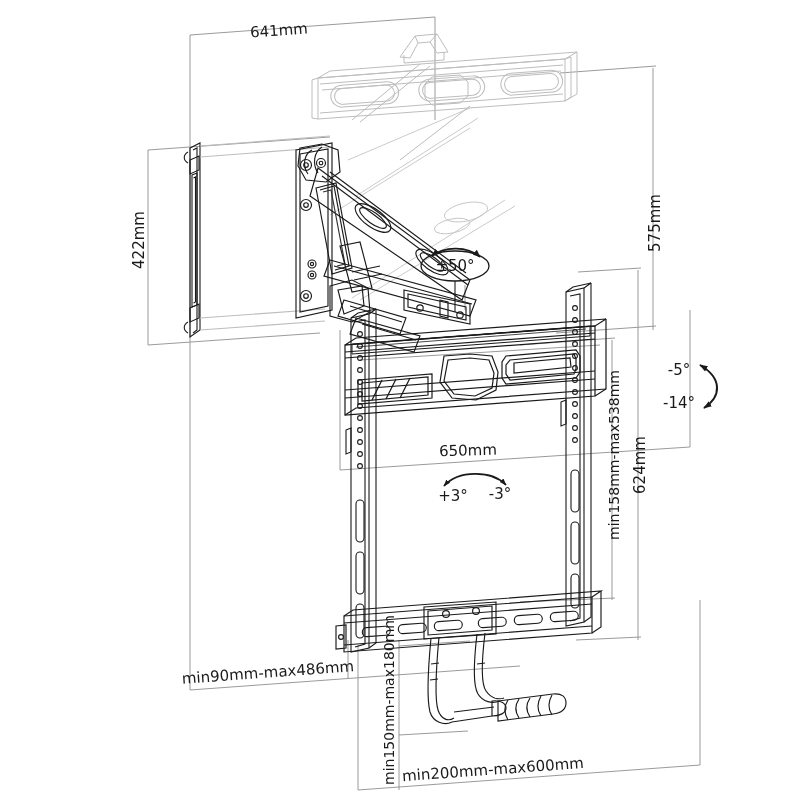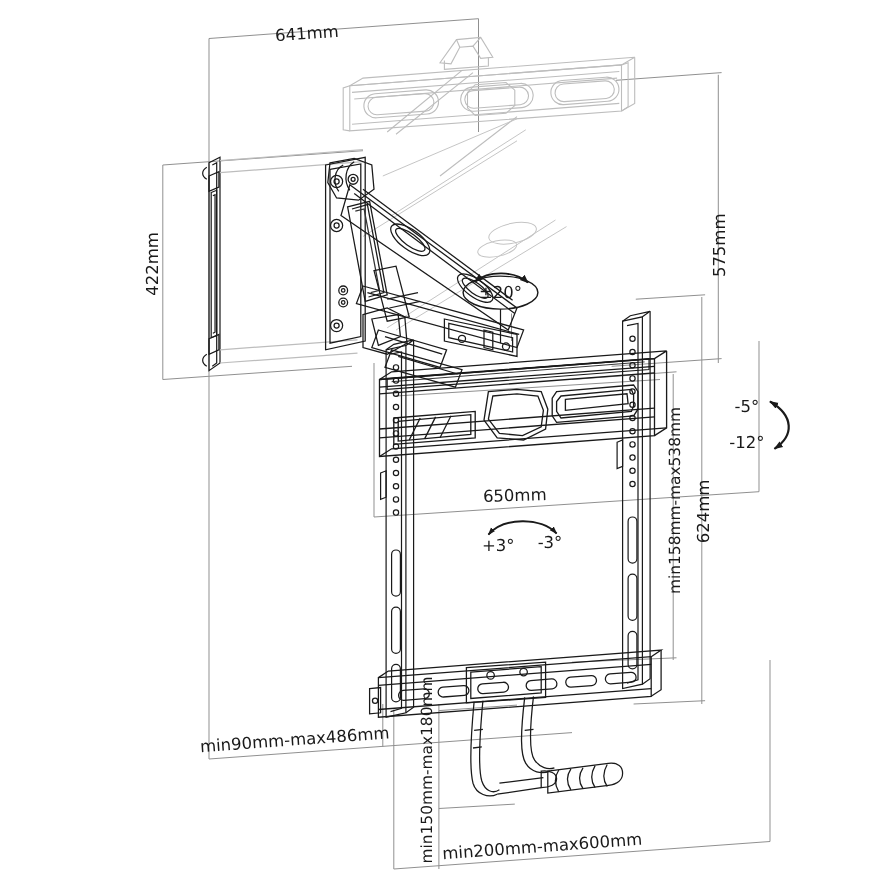--- a/index.html
+++ b/index.html
@@ -344,23 +344,23 @@
   <div class="dimtxt" style="left:614px;top:455px;font-size:14px;transform:translate(-50%,-50%) rotate(-90deg);">min158mm-max538mm</div>
 
   <div class="dimtxt" style="left:640px;top:465px;font-size:15px;transform:translate(-50%,-50%) rotate(-90deg);">624mm</div>
 
   <div class="dimtxt" style="left:268px;top:673px;font-size:15px;transform:translate(-50%,-50%) rotate(-4.2deg);">min90mm-max486mm</div>
 
   <div class="dimtxt" style="left:389px;top:700px;font-size:14px;transform:translate(-50%,-50%) rotate(-90deg);">min150mm-max180mm</div>
 
   <div class="dimtxt" style="left:493px;top:770px;font-size:15px;transform:translate(-50%,-50%) rotate(-4.2deg);">min200mm-max600mm</div>
 
-  <div class="dimtxt" style="left:455px;top:266px;font-size:15px;transform:translate(-50%,-50%);">±20°</div>
+  <div class="dimtxt" style="left:455px;top:266px;font-size:15px;transform:translate(-50%,-50%);">±50°</div>
 
   <div class="dimtxt" style="left:679px;top:370px;font-size:15px;transform:translate(-50%,-50%);">-5°</div>
 
-  <div class="dimtxt" style="left:679px;top:403px;font-size:15px;transform:translate(-50%,-50%);">-12°</div>
+  <div class="dimtxt" style="left:679px;top:403px;font-size:15px;transform:translate(-50%,-50%);">-14°</div>
 
   <div class="dimtxt" style="left:453px;top:496px;font-size:15px;transform:translate(-50%,-50%);">+3°</div>
 
   <div class="dimtxt" style="left:500px;top:494px;font-size:15px;transform:translate(-50%,-50%);">-3°</div>
 
 </div>
 
 </body></html>

